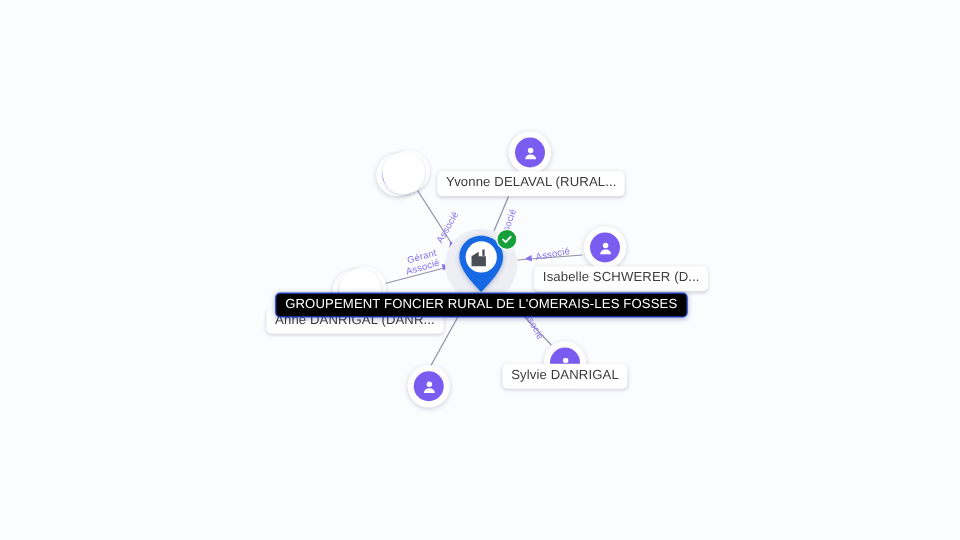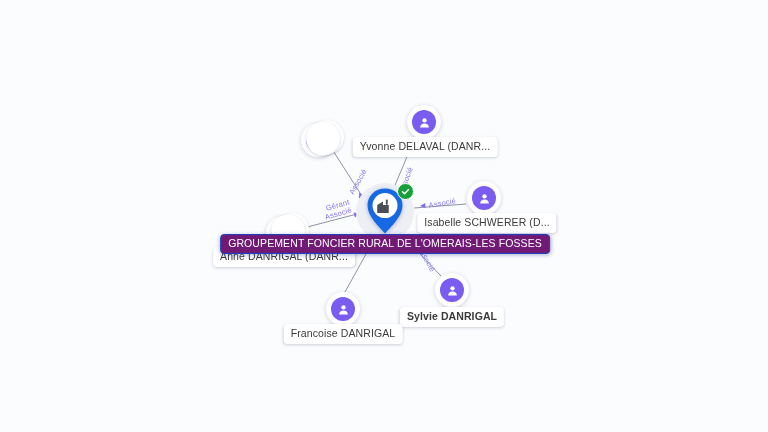--- a/index.html
+++ b/index.html
@@ -115,21 +115,21 @@
     color: #3b3b3b;
     font-size: 10.5px;
     line-height: 1;
     padding: 4px 7px 5px 7px;
     border-radius: 4px;
     white-space: nowrap;
     box-shadow: 0 1px 3px rgba(40,50,90,0.22);
     letter-spacing: 0.1px;
   }
   .node-label.selected {
-    background: #701a75;
+    background: #000000;
     color: #ffffff;
     border: 1.5px solid #1c3fc4;
     font-size: 10.5px;
     padding: 3px 7px 4px 7px;
     box-shadow: 0 1px 4px rgba(20,40,120,0.35);
     z-index: 40;
   }
 
   
   .edge-label {
@@ -201,57 +201,56 @@
   <div class="node" style="left:424px; top:122px;">
     <div class="person-node">
       <div class="person-disc">
         <svg width="13" height="13" viewBox="0 0 24 24" fill="#ffffff">
           <circle cx="12" cy="8" r="4"></circle>
           <path d="M4 21c0-4.4 3.6-7 8-7s8 2.6 8 7z"></path>
         </svg>
       </div>
     </div>
   </div>
-  <div class="node-label" style="left:425px; top:137px;">Yvonne DELAVAL (DANR...</div>
+  <div class="node-label" style="left:425px; top:137px;">Yvonne DELAVAL (RURAL...</div>
 
   <div class="node" style="left:484px; top:198px;">
     <div class="person-node">
       <div class="person-disc">
         <svg width="13" height="13" viewBox="0 0 24 24" fill="#ffffff">
           <circle cx="12" cy="8" r="4"></circle>
           <path d="M4 21c0-4.4 3.6-7 8-7s8 2.6 8 7z"></path>
         </svg>
       </div>
     </div>
   </div>
-  <div class="node-label" style="left:487px; top:213px;text-align:center;">Isabelle SCHWERER (D...</div>
+  <div class="node-label" style="left:497px; top:213px;text-align:center;">Isabelle SCHWERER (D...</div>
 
   <div class="node" style="left:452px; top:290px;">
     <div class="person-node">
       <div class="person-disc">
         <svg width="13" height="13" viewBox="0 0 24 24" fill="#ffffff">
           <circle cx="12" cy="8" r="4"></circle>
           <path d="M4 21c0-4.4 3.6-7 8-7s8 2.6 8 7z"></path>
         </svg>
       </div>
     </div>
   </div>
-  <div class="node-label" style="left:452px; top:307px;font-weight:bold;">Sylvie DANRIGAL</div>
+  <div class="node-label" style="left:452px; top:291px;">Sylvie DANRIGAL</div>
 
   <div class="node" style="left:343px; top:309px;">
     <div class="person-node">
       <div class="person-disc">
         <svg width="13" height="13" viewBox="0 0 24 24" fill="#ffffff">
           <circle cx="12" cy="8" r="4"></circle>
           <path d="M4 21c0-4.4 3.6-7 8-7s8 2.6 8 7z"></path>
         </svg>
       </div>
     </div>
   </div>
-  <div class="node-label" style="left:343px; top:324px;">Francoise DANRIGAL</div>
 
   <div class="node" style="left:283px; top:233px;">
     <div class="stack-ring r1"></div>
     <div class="stack-ring r2"></div>
     <div class="person-node">
       <div class="person-disc">
         <svg width="13" height="13" viewBox="0 0 24 24" fill="#ffffff">
           <circle cx="12" cy="8" r="4"></circle>
           <path d="M4 21c0-4.4 3.6-7 8-7s8 2.6 8 7z"></path>
         </svg>

